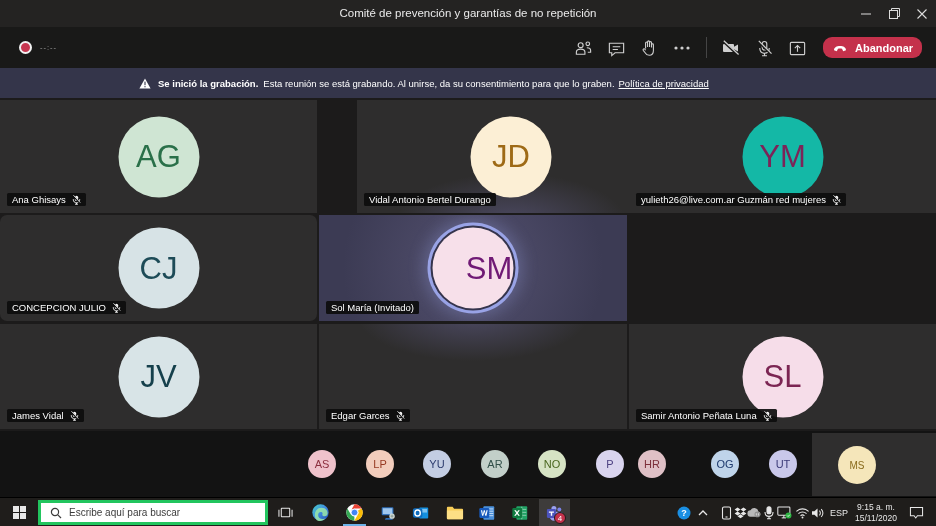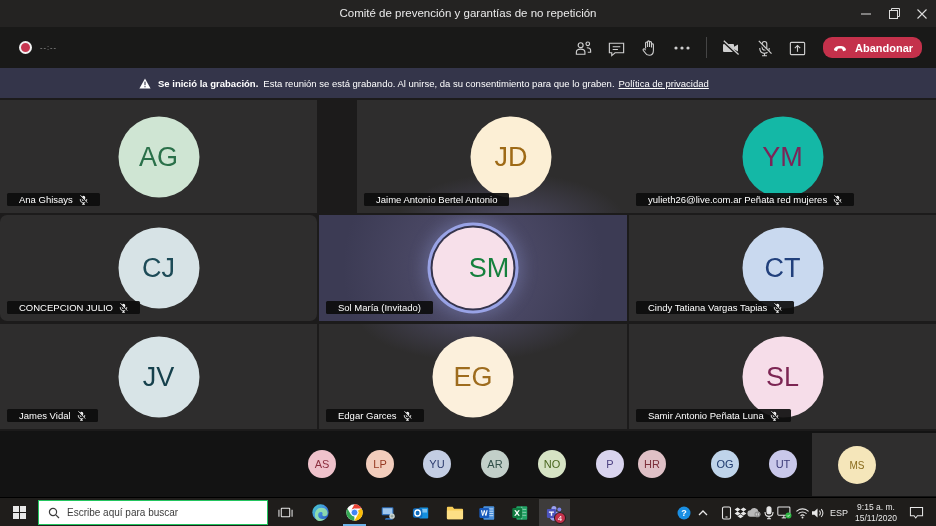--- a/index.html
+++ b/index.html
@@ -40,39 +40,39 @@
     display:flex; align-items:center; justify-content:center; }
 
   
   #grid { position:absolute; left:0; top:98px; width:936px; height:333px; background:#1c1b1b; }
   .tile { position:absolute; background:#2e2d2d; overflow:hidden; }
   .tile.speaking { background:radial-gradient(circle 130px at 50% 50%, #575572 0%, #484662 50%, #3c3b54 100%); }
   .tile.glow-bottom { background:radial-gradient(ellipse 52% 60% at 50% 108%, rgba(104,100,148,0.50) 0%, rgba(104,100,148,0) 72%), #2e2d2d;margin-left:38px; }
   .tile.glow-top { background:radial-gradient(ellipse 52% 60% at 50% -8%, rgba(104,100,148,0.50) 0%, rgba(104,100,148,0) 72%), #2e2d2d; }
   .avatar { position:absolute; left:50%; top:50%; transform:translate(-50%,-50%);
     width:81px; height:81px; border-radius:50%; display:flex; align-items:center; justify-content:center;
-    font-size:27px; }
+    font-size:31px; }
   .tile.speaking .avatar { box-shadow:0 0 0 2px #35344c, 0 0 0 5px #99a3e6, 0 0 16px 9px rgba(150,160,235,0.28); }
   .nameplate { position:absolute; left:7px; bottom:7px; height:13px; background:rgba(13,13,13,0.92);
-    border-radius:1.5px; display:flex; align-items:center; padding:0 12px; color:#fff; font-size:9.5px; white-space:nowrap; }
+    border-radius:1.5px; display:flex; align-items:center; padding:0 5px; color:#fff; font-size:9.5px; white-space:nowrap; }
   .nameplate .micoff { margin-left:6px; display:flex; }
 
   
   #filmstrip { position:absolute; left:0; top:431px; width:936px; height:66px; background:#131313; }
   .mini { position:absolute; width:28px; height:28px; border-radius:50%; display:flex;
     align-items:center; justify-content:center; font-size:11px; }
   #selfview { position:absolute; left:812px; top:2px; width:124px; height:63px; background:#2f2e2e; }
   #self-avatar { position:absolute; left:26px; top:13px; width:38px; height:38px; border-radius:50%;
     display:flex; align-items:center; justify-content:center; font-size:10px; }
 
   
   #taskbar { position:absolute; left:0; top:497px; width:936px; height:29px; background:#1f1d1b; border-top:1px solid #000; }
   #start-btn { position:absolute; left:6px; top:0; width:26px; height:29px; display:flex; align-items:center; justify-content:center; }
   #search-box { position:absolute; left:38px; top:2px; width:230px; height:25px; background:#fff;
-    border:1px solid #22c55e; display:flex; align-items:center; }
+    border:3px solid #22c55e; display:flex; align-items:center; }
   #search-box .mag { margin:0 7px 0 9px; display:flex; }
   #search-placeholder { color:#3c3c3c; font-size:10px; }
   .taskicon { position:absolute; top:2px; width:26px; height:25px; display:flex; align-items:center; justify-content:center; }
   #ti-taskview { left:272px; } #ti-edge { left:307px; } #ti-chrome { left:341px; }
   #ti-pc { left:375px; } #ti-outlook { left:408px; } #ti-folder { left:441px; }
   #ti-word { left:474px; } #ti-excel { left:507px; }
   #teams-cell { position:absolute; left:539px; top:1px; width:31px; height:27px; background:rgba(255,255,255,0.14);
     display:flex; align-items:center; justify-content:center; }
   #teams-badge { position:absolute; left:554px; top:14px; width:12px; height:12px; border-radius:50%;
     background:#c4314b; color:#fff; font-size:8px; line-height:12px; text-align:center; border:1px solid #1f1d1b; }
@@ -201,27 +201,27 @@
               <path d="M1.4 4.6 c0 2.8 1.6 4 3.6 4 s3.6-1.2 3.6-4 M5 8.6 v1.6 M3.4 10.2 h3.2"></path>
               <path d="M1.2 0.6 L8.8 8.8" stroke="#0d0d0d" stroke-width="2"></path>
               <path d="M1.6 0.2 L9.2 8.4" stroke="#fff" stroke-width="0.9"></path>
             </svg>
           </span>
         </div>
       </div>
       <div class="tile glow-bottom" style="left: 319px; top: 2px; width: 308px; height: 113px;">
         <div class="avatar" style="background: rgb(252, 239, 213); color: rgb(158, 106, 22);">JD</div>
         <div class="nameplate">
-          <span>Jaime Antonio Bertel Antonio</span>
+          <span>Vidal Antonio Bertel Durango</span>
         </div>
       </div>
       <div class="tile" style="left: 629px; top: 2px; width: 307px; height: 113px;">
         <div class="avatar" style="background: #14b8a6; color: rgb(124, 36, 88);">YM</div>
         <div class="nameplate">
-          <span>yulieth26@live.com.ar Peñata red mujeres</span>
+          <span>yulieth26@live.com.ar Guzmán red mujeres</span>
           <span class="micoff">
             <svg width="9" height="10" viewBox="0 0 10 11" fill="none" stroke="#fff" stroke-width="1">
               <rect x="3.2" y="0.7" width="3.6" height="6" rx="1.8" fill="#fff" stroke="none"></rect>
               <path d="M1.4 4.6 c0 2.8 1.6 4 3.6 4 s3.6-1.2 3.6-4 M5 8.6 v1.6 M3.4 10.2 h3.2"></path>
               <path d="M1.2 0.6 L8.8 8.8" stroke="#0d0d0d" stroke-width="2"></path>
               <path d="M1.6 0.2 L9.2 8.4" stroke="#fff" stroke-width="0.9"></path>
             </svg>
           </span>
         </div>
       </div>
@@ -233,55 +233,40 @@
             <svg width="9" height="10" viewBox="0 0 10 11" fill="none" stroke="#fff" stroke-width="1">
               <rect x="3.2" y="0.7" width="3.6" height="6" rx="1.8" fill="#fff" stroke="none"></rect>
               <path d="M1.4 4.6 c0 2.8 1.6 4 3.6 4 s3.6-1.2 3.6-4 M5 8.6 v1.6 M3.4 10.2 h3.2"></path>
               <path d="M1.2 0.6 L8.8 8.8" stroke="#0d0d0d" stroke-width="2"></path>
               <path d="M1.6 0.2 L9.2 8.4" stroke="#fff" stroke-width="0.9"></path>
             </svg>
           </span>
         </div>
       </div>
       <div class="tile speaking" style="left: 319px; top: 117px; width: 308px; height: 106px;">
-        <div class="avatar" style="background: rgb(247, 224, 234); color: #15803d; padding-left: 32px;">SM</div>
+        <div class="avatar" style="background: rgb(247, 224, 234); color: #701a75; padding-left: 32px;">SM</div>
         <div class="nameplate">
           <span>Sol María (Invitado)</span>
-        </div>
-      </div>
-      <div class="tile" style="left: 629px; top: 117px; width: 307px; height: 106px;">
-        <div class="avatar" style="background: rgb(201, 217, 239); color: rgb(33, 64, 124);">CT</div>
-        <div class="nameplate">
-          <span>Cindy Tatiana Vargas Tapias</span>
-          <span class="micoff">
-            <svg width="9" height="10" viewBox="0 0 10 11" fill="none" stroke="#fff" stroke-width="1">
-              <rect x="3.2" y="0.7" width="3.6" height="6" rx="1.8" fill="#fff" stroke="none"></rect>
-              <path d="M1.4 4.6 c0 2.8 1.6 4 3.6 4 s3.6-1.2 3.6-4 M5 8.6 v1.6 M3.4 10.2 h3.2"></path>
-              <path d="M1.2 0.6 L8.8 8.8" stroke="#0d0d0d" stroke-width="2"></path>
-              <path d="M1.6 0.2 L9.2 8.4" stroke="#fff" stroke-width="0.9"></path>
-            </svg>
-          </span>
         </div>
       </div>
       <div class="tile" style="left: 0px; top: 226px; width: 317px; height: 105px;">
         <div class="avatar" style="background: rgb(216, 228, 231); color: rgb(21, 64, 76);">JV</div>
         <div class="nameplate">
           <span>James Vidal</span>
           <span class="micoff">
             <svg width="9" height="10" viewBox="0 0 10 11" fill="none" stroke="#fff" stroke-width="1">
               <rect x="3.2" y="0.7" width="3.6" height="6" rx="1.8" fill="#fff" stroke="none"></rect>
               <path d="M1.4 4.6 c0 2.8 1.6 4 3.6 4 s3.6-1.2 3.6-4 M5 8.6 v1.6 M3.4 10.2 h3.2"></path>
               <path d="M1.2 0.6 L8.8 8.8" stroke="#0d0d0d" stroke-width="2"></path>
               <path d="M1.6 0.2 L9.2 8.4" stroke="#fff" stroke-width="0.9"></path>
             </svg>
           </span>
         </div>
       </div>
       <div class="tile glow-top" style="left: 319px; top: 226px; width: 308px; height: 105px;">
-        <div class="avatar" style="background: rgb(252, 240, 220); color: rgb(158, 108, 30);">EG</div>
         <div class="nameplate">
           <span>Edgar Garces</span>
           <span class="micoff">
             <svg width="9" height="10" viewBox="0 0 10 11" fill="none" stroke="#fff" stroke-width="1">
               <rect x="3.2" y="0.7" width="3.6" height="6" rx="1.8" fill="#fff" stroke="none"></rect>
               <path d="M1.4 4.6 c0 2.8 1.6 4 3.6 4 s3.6-1.2 3.6-4 M5 8.6 v1.6 M3.4 10.2 h3.2"></path>
               <path d="M1.2 0.6 L8.8 8.8" stroke="#0d0d0d" stroke-width="2"></path>
               <path d="M1.6 0.2 L9.2 8.4" stroke="#fff" stroke-width="0.9"></path>
             </svg>
           </span>

